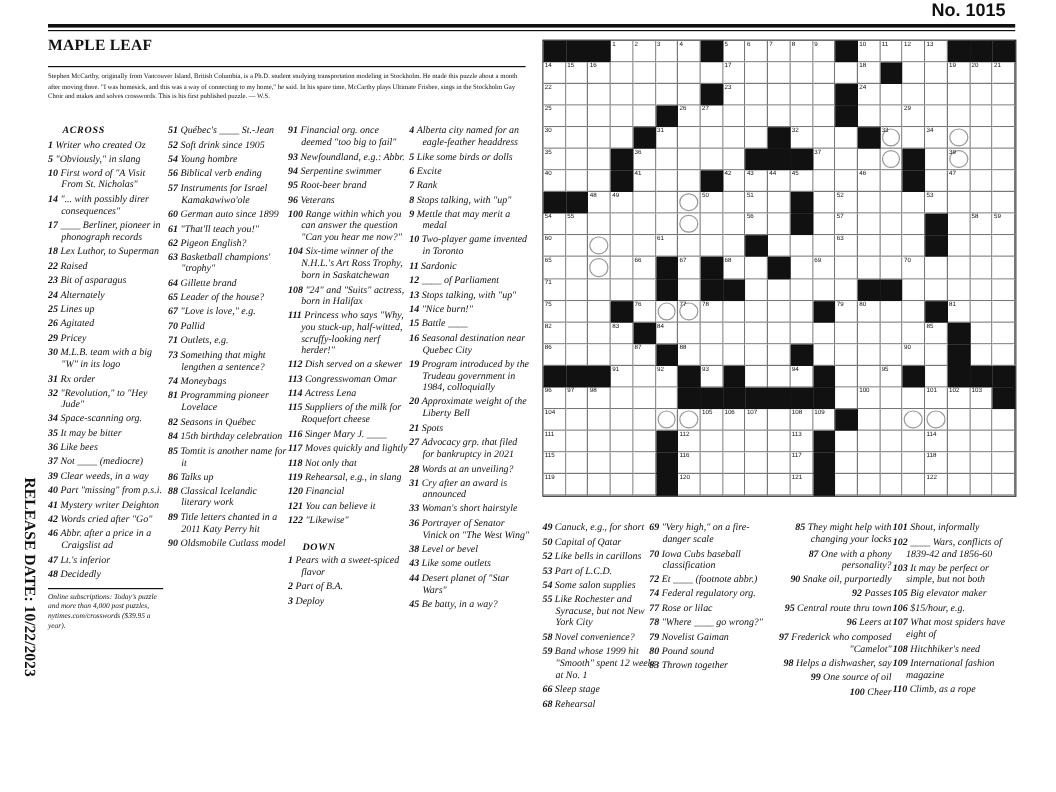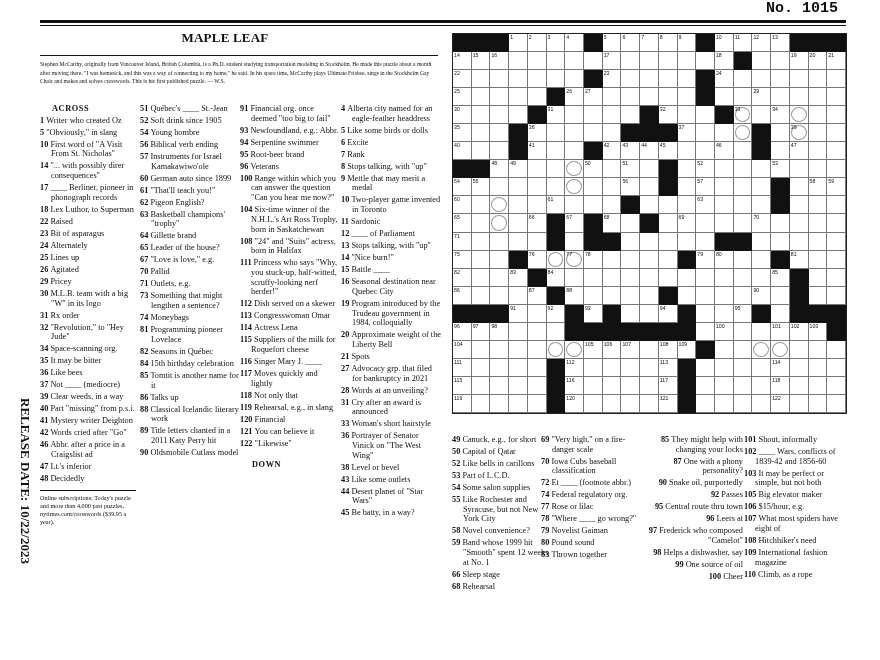--- a/index.html
+++ b/index.html
@@ -1,26 +1,26 @@
 <!DOCTYPE html>
 <html><head>
 <meta charset="utf-8">
 <style>
   html,body{margin:0;padding:0;background:#fff;}
   body{width:880px;height:660px;position:relative;overflow:hidden;font-family:"DejaVu Serif",serif;color:#111;}
-  .puzzle-no{position:absolute;right:42px;top:0;font-family:Liberation Mono, monospace;font-weight:bold;font-size:15px;}
+  .puzzle-no{position:absolute;right:42px;top:0;font-family:Liberation Sans, sans-serif;font-weight:bold;font-size:15px;}
   .top-rule{position:absolute;left:40px;top:20px;width:806px;height:3px;background:#111;}
   .top-rule2{position:absolute;left:40px;top:25px;width:806px;height:1px;background:#111;}
-  .header{position:absolute;left:26px;top:30px;width:398px;text-align:center;}
+  .header{position:absolute;left:40px;top:30px;width:398px;text-align:left;}
   .title{font-family:"Liberation Serif",serif;font-weight:bold;font-size:13px;letter-spacing:0.2px;}
   .byline{font-family:"Liberation Serif",serif;font-weight:bold;font-size:8.5px;margin-top:1px;}
   .hdr-rule{position:absolute;left:40px;top:55px;width:398px;height:1px;background:#111;}
   .intro{position:absolute;left:40px;top:60px;width:398px;font-family:"Liberation Serif",serif;font-size:5.6px;line-height:8.5px;}
   .release{position:absolute;left:-85px;top:500px;transform:rotate(90deg);font-family:"Liberation Serif",serif;font-weight:bold;font-size:13px;white-space:nowrap;width:220px;}
-  .col{position:absolute;font-family:"Liberation Serif",serif;font-size:8.3px;line-height:9.7px;}
+  .col{position:absolute;font-family:"Liberation Serif",serif;font-size:8.3px;line-height:9.7px;font-style:italic;}
   .col .head{font-weight:bold;font-size:8.3px;letter-spacing:0.6px;padding-left:12px;margin-bottom:2px;}
   .clue{padding-left:11px;text-indent:-11px;margin-bottom:2.3px;}
   .clue b{font-weight:bold;}
   .subs{border-top:1px solid #111;margin-top:6px;padding-top:3px;font-size:6.2px;line-height:8px;width:96px;}
   .grid{position:absolute;left:452px;top:33px;width:395px;height:381px;display:grid;grid-template-columns:repeat(21,1fr);grid-template-rows:repeat(21,1fr);border:1.5px solid #222;box-sizing:border-box;}
   .cell{position:relative;border-right:1px solid #777;border-bottom:1px solid #777;background:#fff;}
   .cell.blk{background:#111;border-color:#111;}
   .cell .num{position:absolute;left:1px;top:0;font-family:"Liberation Sans",sans-serif;font-size:5.2px;line-height:6px;}
   .cell .circ{position:absolute;left:1px;top:1px;right:1px;bottom:1px;border:1px solid #999;border-radius:50%;}
 </style>
@@ -116,20 +116,25 @@
       <div class="clue"><b>115 </b><span>Suppliers of the milk for Roquefort cheese</span></div>
       <div class="clue"><b>116 </b><span>Singer Mary J. ____</span></div>
       <div class="clue"><b>117 </b><span>Moves quickly and lightly</span></div>
       <div class="clue"><b>118 </b><span>Not only that</span></div>
       <div class="clue"><b>119 </b><span>Rehearsal, e.g., in slang</span></div>
       <div class="clue"><b>120 </b><span>Financial</span></div>
       <div class="clue"><b>121 </b><span>You can believe it</span></div>
       <div class="clue"><b>122 </b><span>"Likewise"</span></div>
     </div>
   <div class="head" style="margin-top:12px;">DOWN</div>
+  <div id="c3">
+      <div class="clue"><b>1 </b><span>Pears with a sweet-spiced flavor</span></div>
+      <div class="clue"><b>2 </b><span>Part of B.A.</span></div>
+      <div class="clue"><b>3 </b><span>Deploy</span></div>
+    </div>
 </div>
 <div class="col" style="left:341px;top:104px;width:100px;">
   <div id="c4">
       <div class="clue"><b>4 </b><span>Alberta city named for an eagle-feather headdress</span></div>
       <div class="clue"><b>5 </b><span>Like some birds or dolls</span></div>
       <div class="clue"><b>6 </b><span>Excite</span></div>
       <div class="clue"><b>7 </b><span>Rank</span></div>
       <div class="clue"><b>8 </b><span>Stops talking, with "up"</span></div>
       <div class="clue"><b>9 </b><span>Mettle that may merit a medal</span></div>
       <div class="clue"><b>10 </b><span>Two-player game invented in Toronto</span></div>

